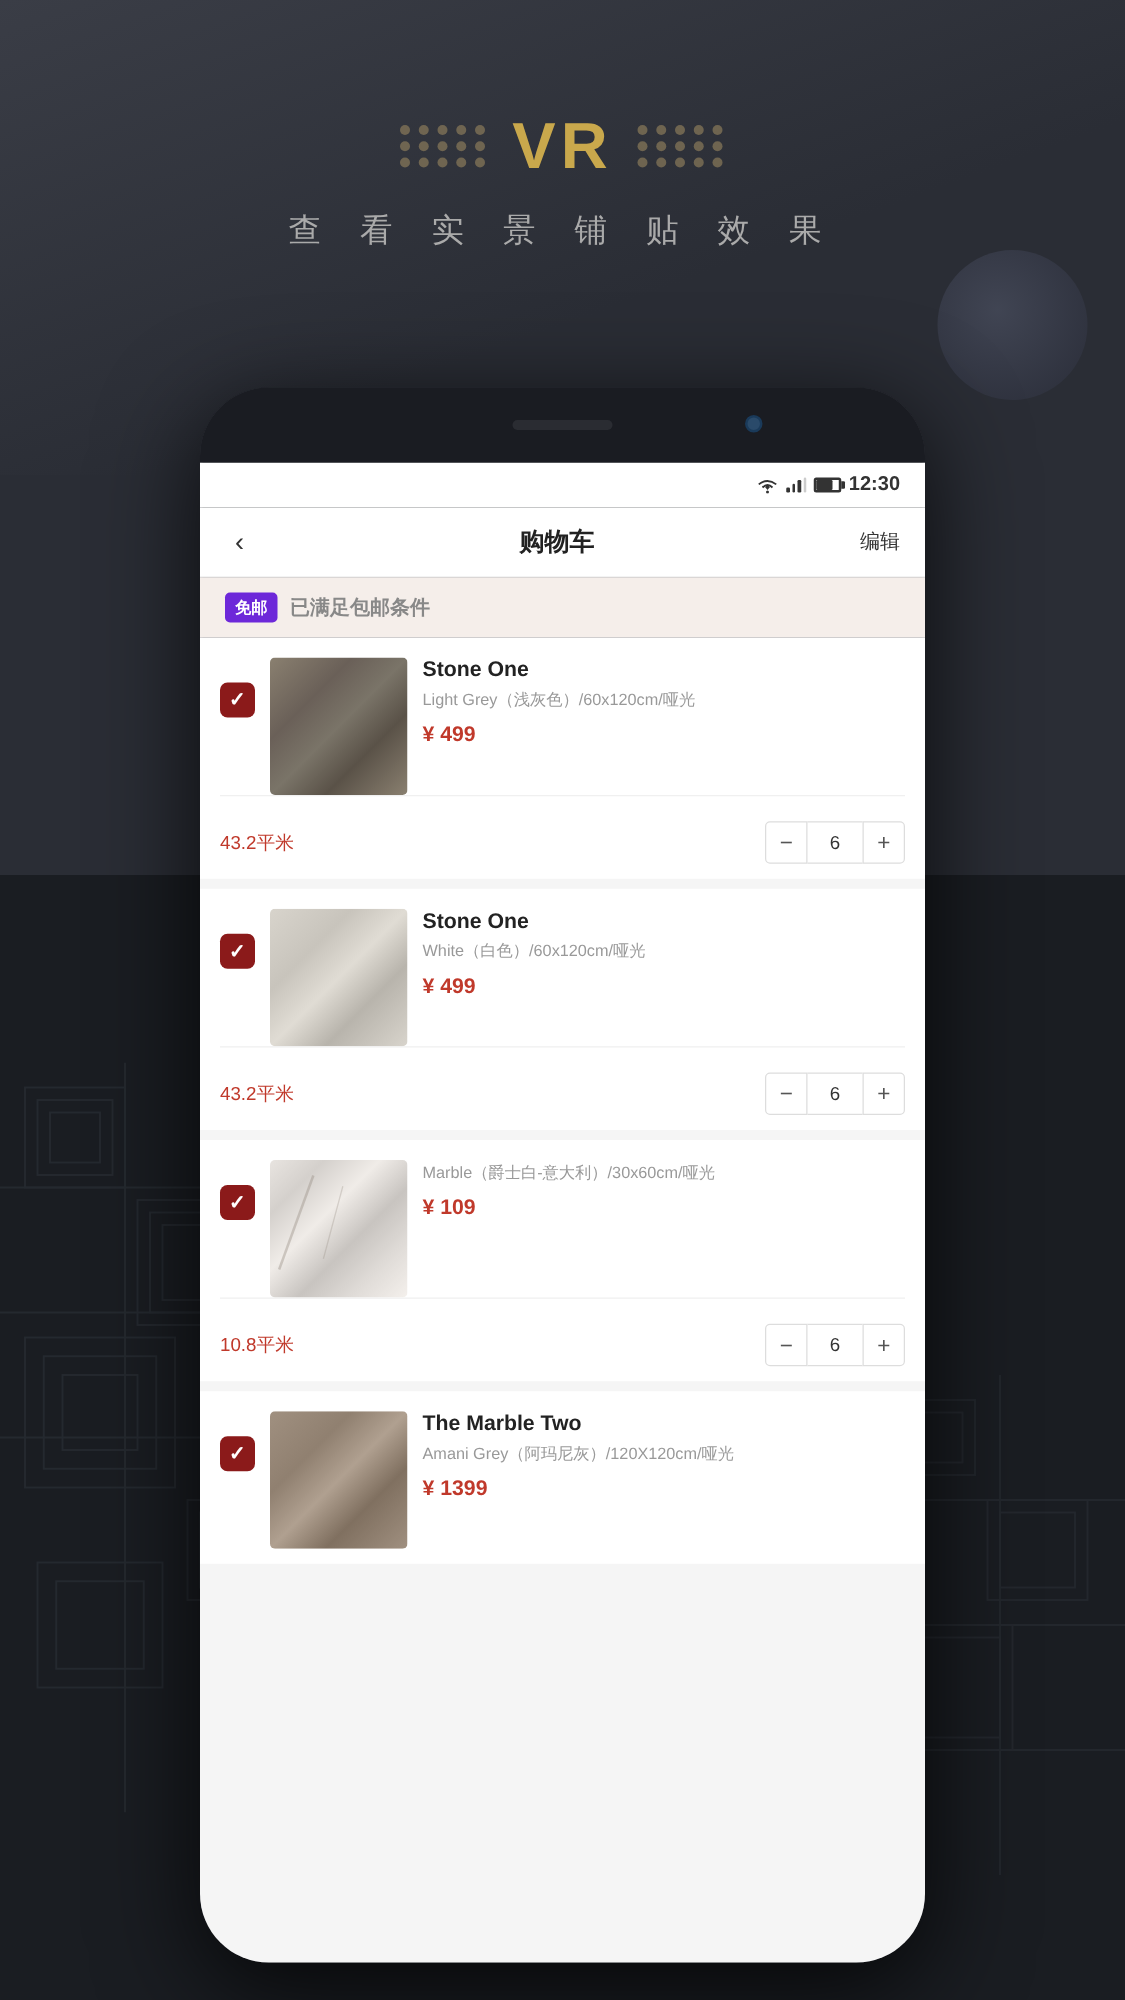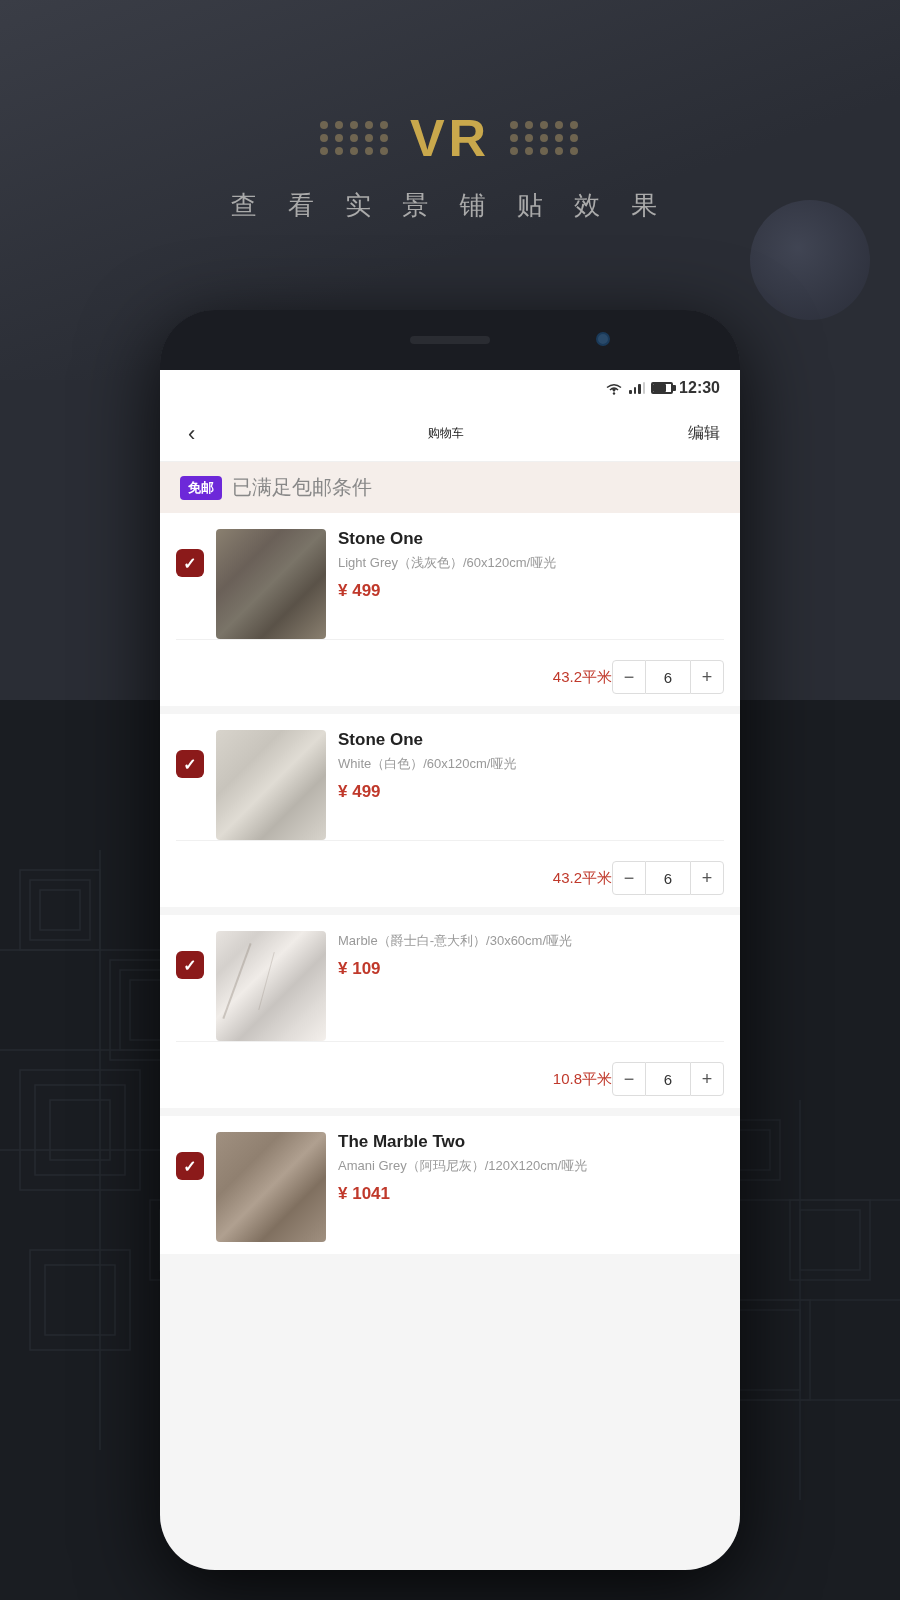--- a/index.html
+++ b/index.html
@@ -32,21 +32,21 @@
       width: 120px;
       height: 120px;
       border-radius: 50%;
       background: radial-gradient(circle at 40% 40%, #4a4f60, #2a2d3a);
       opacity: 0.7;
     }
 
     
     .vr-header {
       position: absolute;
-      top: 108px;
+      top: 87px;
       left: 0; right: 0;
       display: flex;
       flex-direction: column;
       align-items: center;
       gap: 20px;
     }
     .vr-title-row {
       display: flex;
       align-items: center;
       gap: 20px;
@@ -182,22 +182,22 @@
       padding: 0 20px;
       border-bottom: 1px solid #f0f0f0;
     }
     .back-btn {
       font-size: 22px;
       color: #333;
       cursor: pointer;
       padding: 8px;
     }
     .header-title {
-      font-size: 12px;
-      font-weight: 400;
+      font-size: 20px;
+      font-weight: 700;
       color: #222;
     }
     .edit-btn {
       font-size: 16px;
       color: #333;
       cursor: pointer;
     }
 
     
     .shipping-banner {
@@ -210,22 +210,23 @@
     .free-shipping-badge {
       background: #6d28d9;
       color: white;
       font-size: 13px;
       padding: 3px 8px;
       border-radius: 4px;
       font-weight: 600;
       white-space: nowrap;
     }
     .shipping-text {
-      font-size: 20px;
+      font-size: 16px;
       color: #888;
+      font-weight: bold;
     }
 
     
     .cart-content {
       background: #f5f5f5;
       flex: 1;
       overflow-y: auto;
       height: calc(1260px - 60px - 36px - 56px - 42px);
     }
 
@@ -320,21 +321,21 @@
     .item-price {
       font-size: 17px;
       font-weight: 600;
       color: #c0392b;
     }
 
     
     .item-bottom {
       display: flex;
       align-items: center;
-      justify-content: flex-end;
+      justify-content: space-between;
       margin-top: 12px;
       padding-top: 8px;
     }
     .item-area {
       font-size: 15px;
       color: #c0392b;
       font-weight: 500;
     }
     .quantity-control {
       display: flex;
@@ -600,19 +601,19 @@
       <div class="cart-item-top">
         <div class="item-checkbox">
           <span class="checkmark">✓</span>
         </div>
         <div class="item-image">
           <div class="marble-img-2"></div>
         </div>
         <div class="item-details">
           <div class="item-name">The Marble Two</div>
           <div class="item-spec">Amani Grey（阿玛尼灰）/120X120cm/哑光</div>
-          <div class="item-price">¥ 1041</div>
+          <div class="item-price">¥ 1399</div>
         </div>
       </div>
     </div>
 
   </div>
 </div>
 
 </body></html>

